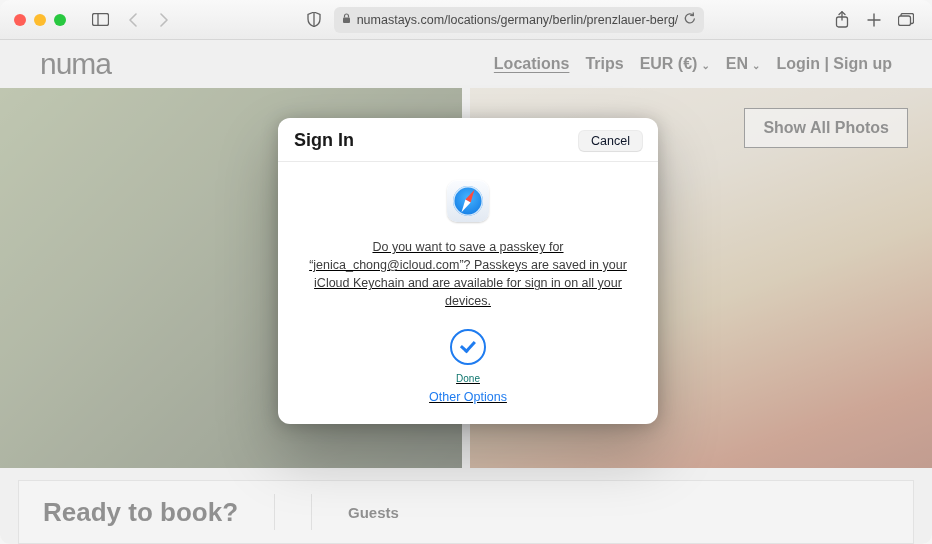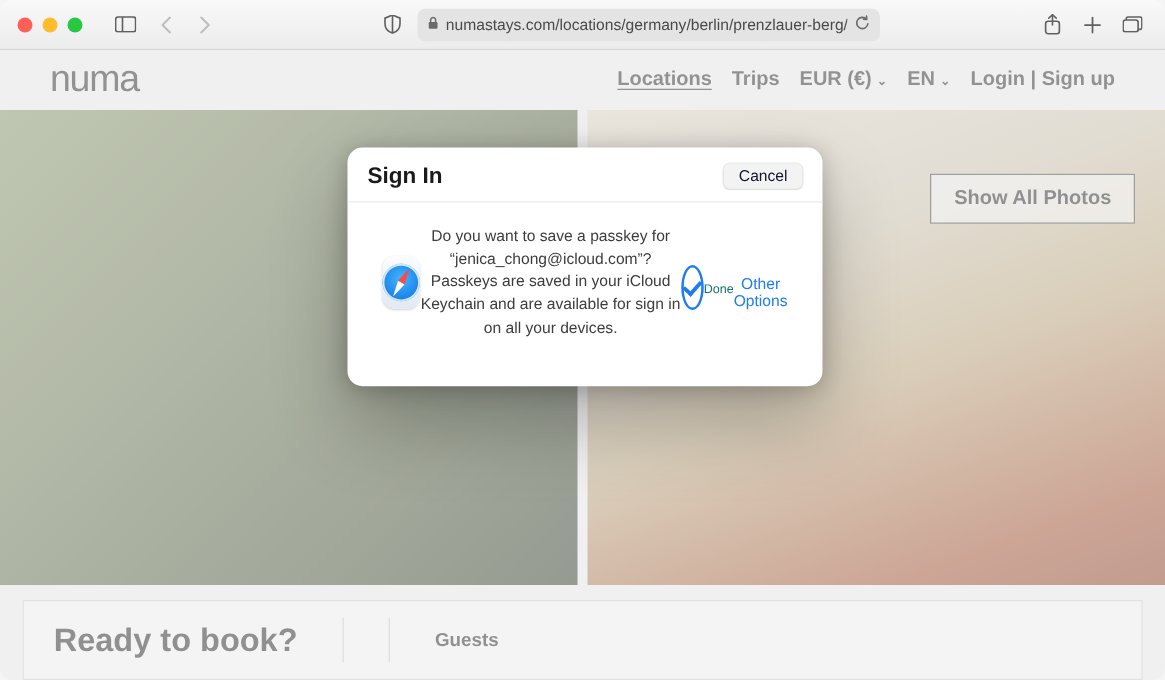--- a/index.html
+++ b/index.html
@@ -137,21 +137,20 @@
       position: absolute;
       top: 20px;
       right: 24px;
       background: rgba(255,255,255,0.7);
       border: 1px solid #444;
       padding: 10px 18px;
       font-size: 16px;
       font-weight: 600;
       color: #222;
       z-index: 2;
-      margin-top: 31px;
     }
     .booking-bar {
       position: absolute;
       bottom: 0;
       left: 18px;
       right: 18px;
       height: 64px;
       background: #fff;
       border: 1px solid #d8d8d8;
       display: flex;
@@ -211,22 +210,23 @@
       border-radius: 5px;
       box-shadow: 0 0 0 1px rgba(0,0,0,0.08), 0 1px 1px rgba(0,0,0,0.06);
       padding: 3px 12px;
       font-size: 12.5px;
       color: #0f172a;
     }
     .dialog-body {
       padding: 18px 28px 20px;
       text-align: center;
       display: flex;
-      flex-direction: row;
-      align-items: center;
+      flex-direction: column;
+      align-items: center;
+      text-decoration: underline;
     }
     .safari-icon {
       width: 42px;
       height: 42px;
       border-radius: 10px;
       background: linear-gradient(to bottom, #fafcff, #e2e9f2);
       box-shadow: 0 1px 2px rgba(0,0,0,0.18), inset 0 1px 0 rgba(255,255,255,0.8);
       display: flex;
       align-items: center;
       justify-content: center;

